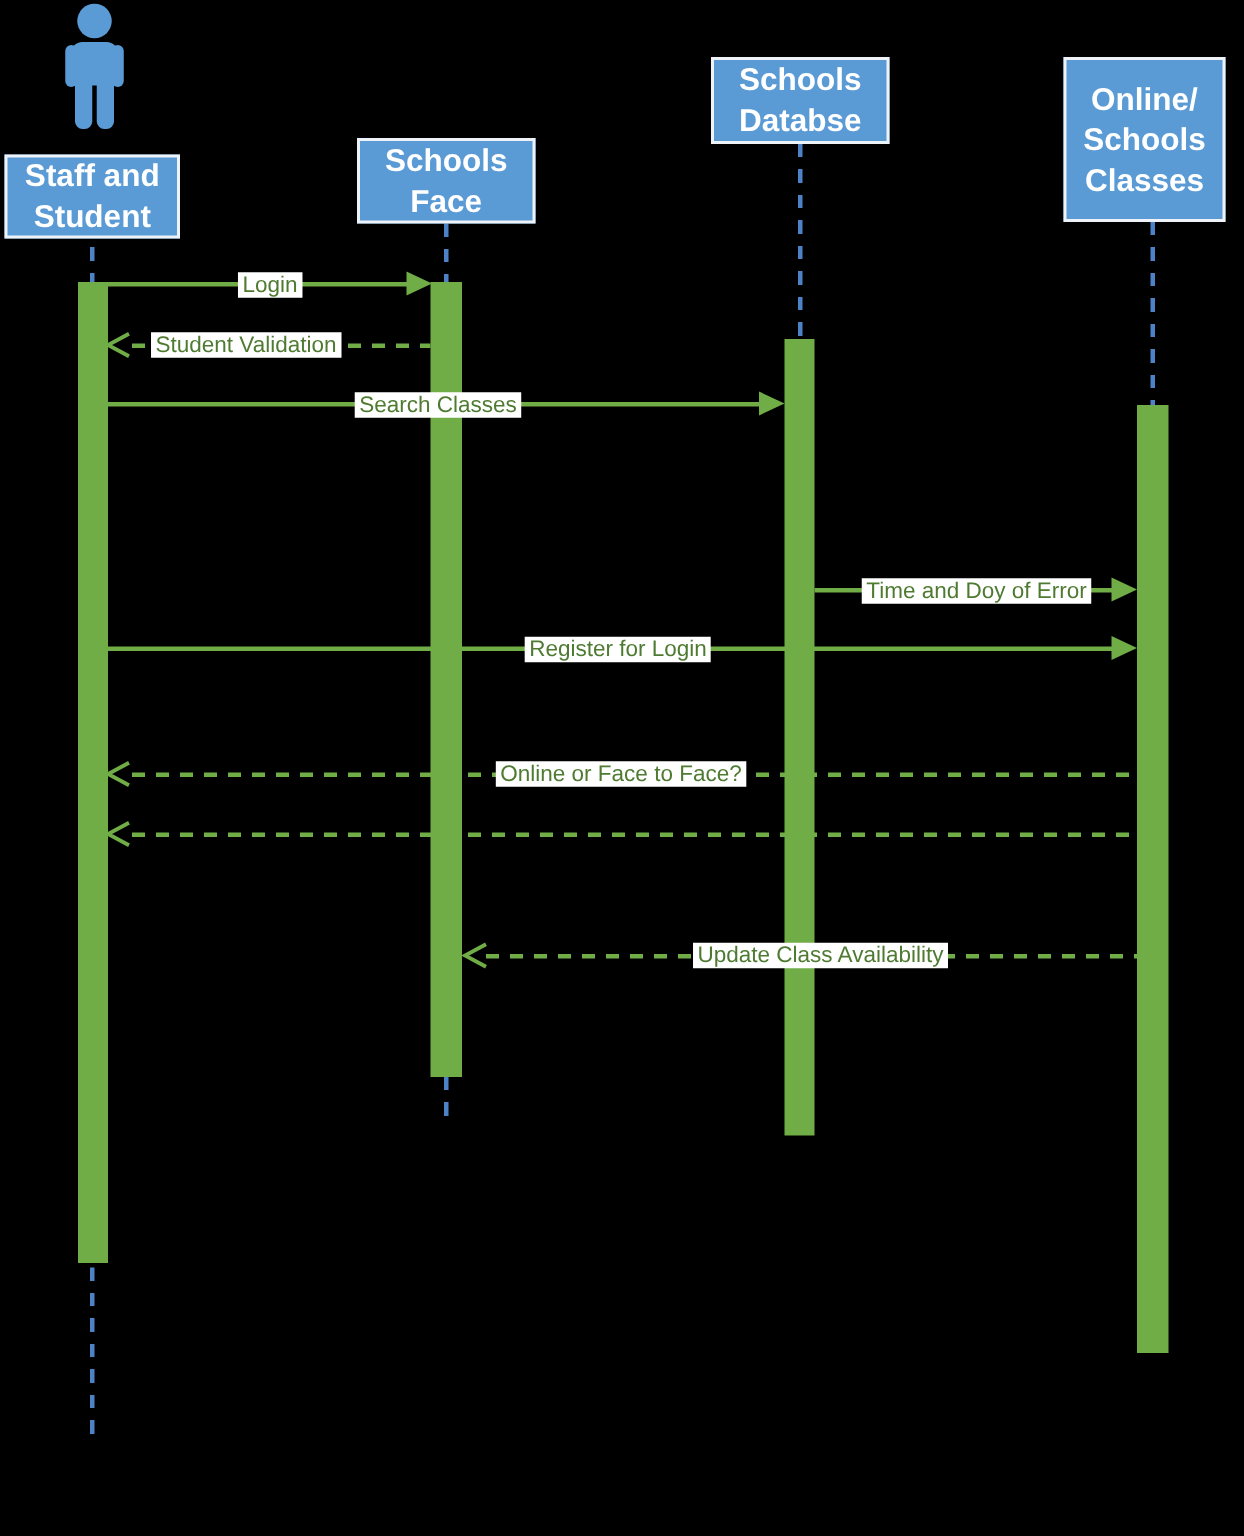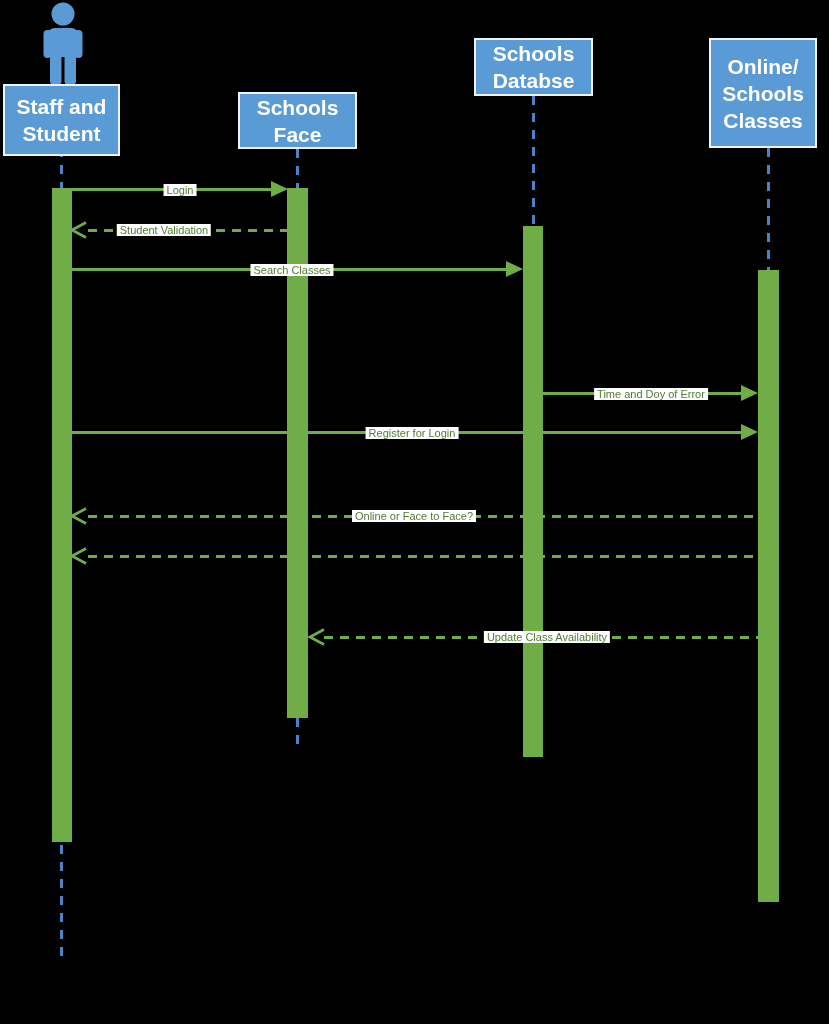--- a/index.html
+++ b/index.html
@@ -23,21 +23,21 @@
     position:absolute;height:3px;z-index:3;
     background:repeating-linear-gradient(90deg,#70ad47 0 9px,transparent 9px 16px);
   }
   .head-filled{
     position:absolute;width:0;height:0;z-index:4;
     border-top:8px solid transparent;border-bottom:8px solid transparent;border-left:17px solid #70ad47;
   }
   .head-open{position:absolute;z-index:4;}
   .msg-label{
     position:absolute;transform:translate(-50%,-50%);background:#ffffff;color:#4e7b31;
-    font-size:11px;padding:0 3px;white-space:nowrap;z-index:5;
+    font-size:15px;padding:0 3px;white-space:nowrap;z-index:5;
   }
 </style>
 </head>
 <body>
 
 <div id="stage">
 
   <svg class="abs" style="left:32px;top:2px" width="62" height="86" viewBox="0 0 62 86">
     <g fill="#5b9bd5">
       <circle cx="31" cy="12" r="11.5"></circle>
@@ -49,21 +49,21 @@
     </g>
   </svg>
 
   <div class="lifeline" style="left:60px;top:148px;height:40px"></div>
   <div class="lifeline" style="left:60px;top:845px;height:113px"></div>
   <div class="lifeline" style="left:296px;top:149px;height:39px"></div>
   <div class="lifeline" style="left:296px;top:718px;height:27px"></div>
   <div class="lifeline" style="left:532px;top:96px;height:130px"></div>
   <div class="lifeline" style="left:767px;top:148px;height:122px"></div>
 
-  <div class="actor-box" style="left:3px;top:84px;width:117px;height:72px">
+  <div class="actor-box" style="left:3px;top:103px;width:117px;height:56px">
     <div>Staff and</div>
     <div>Student</div>
   </div>
   <div class="actor-box" style="left:238px;top:92px;width:119px;height:57px">
     <div>Schools</div>
     <div>Face</div>
   </div>
   <div class="actor-box" style="left:474px;top:38px;width:119px;height:58px">
     <div>Schools</div>
     <div>Databse</div>

